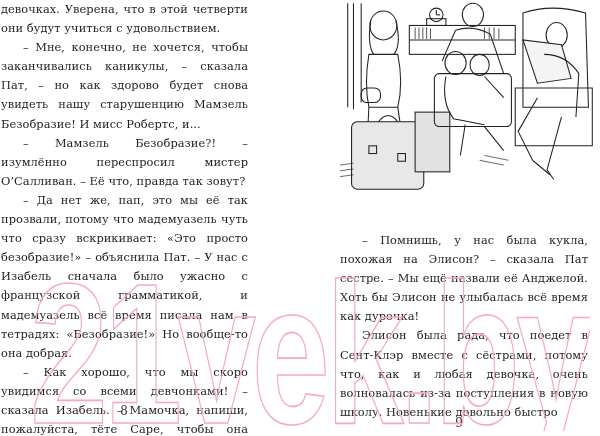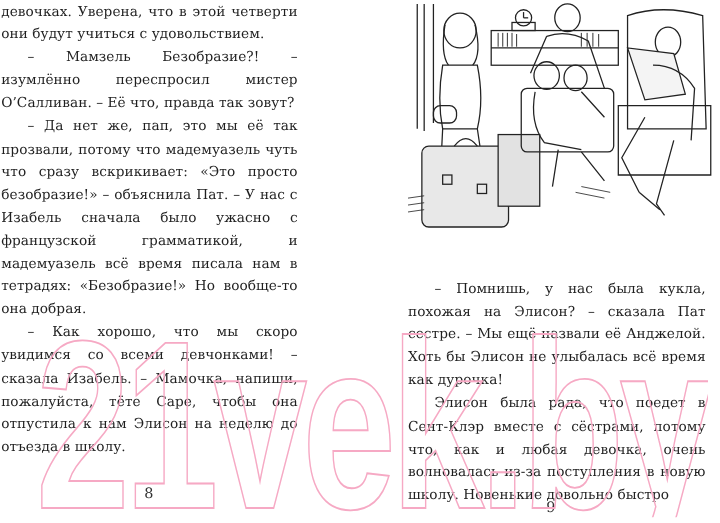--- a/index.html
+++ b/index.html
@@ -44,20 +44,21 @@
     }
   </style>
 </head>
 <body>
 
 <div class="spread">
 
   <div class="page page-left">
     <div class="col">
       <p class="first">девочках. Уверена, что в этой четверти они будут учиться с удовольствием.</p>
+      <p class="ind">– Мне, конечно, не хочется, чтобы заканчивались каникулы, – сказала Пат, – но как здорово будет снова увидеть нашу старушенцию Мамзель Безобразие! И мисс Робертс, и...</p>
       <p class="ind">– Мамзель Безобразие?! – изумлённо переспросил мистер О’Салливан. – Её что, правда так зовут?</p>
       <p class="ind">– Да нет же, пап, это мы её так прозвали, потому что мадемуазель чуть что сразу вскрикивает: «Это просто безобразие!» – объяснила Пат. – У нас с Изабель сначала было ужасно с французской грамматикой, и мадемуазель всё время писала нам в тетрадях: «Безобразие!» Но вообще-то она добрая.</p>
       <p class="ind">– Как хорошо, что мы скоро увидимся со всеми девчонками! – сказала Изабель. – Мамочка, напиши, пожалуйста, тёте Саре, чтобы она отпустила к нам Элисон на неделю до отъезда в школу.</p>
 
     </div>
     <div class="pnum">8</div>
   </div>
 
   <div class="illus">
     <svg viewBox="0 0 270 210">

